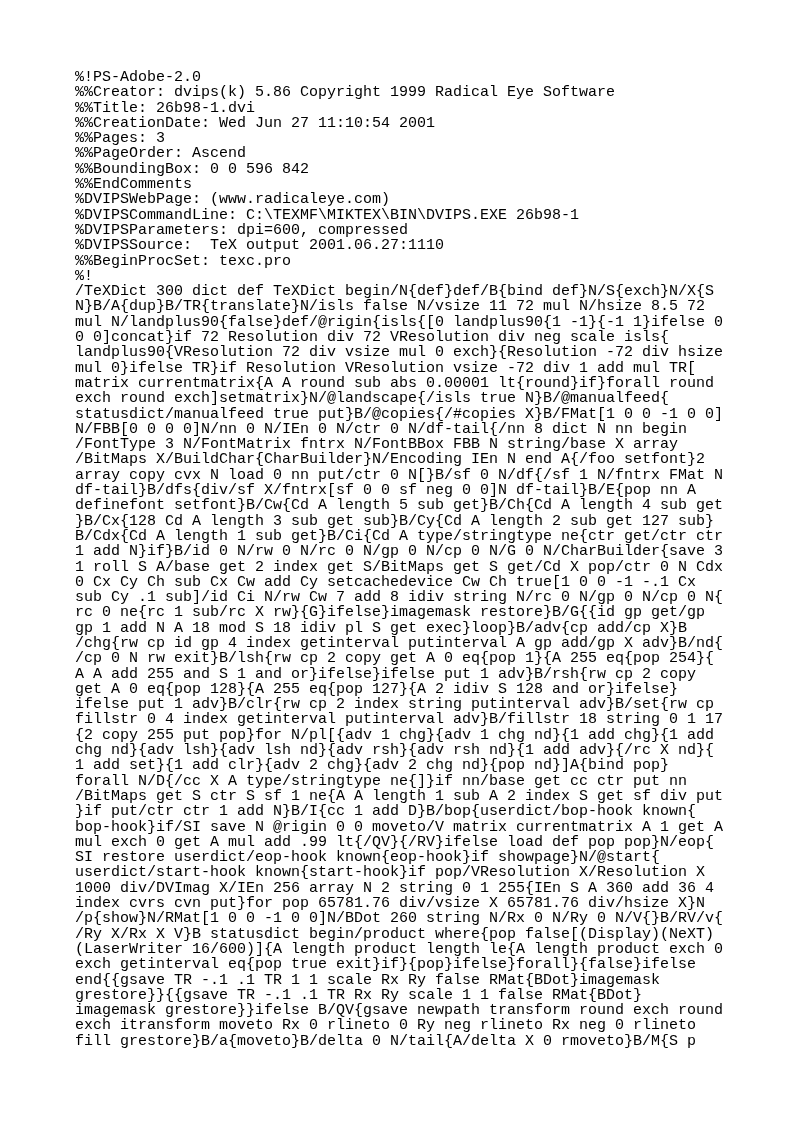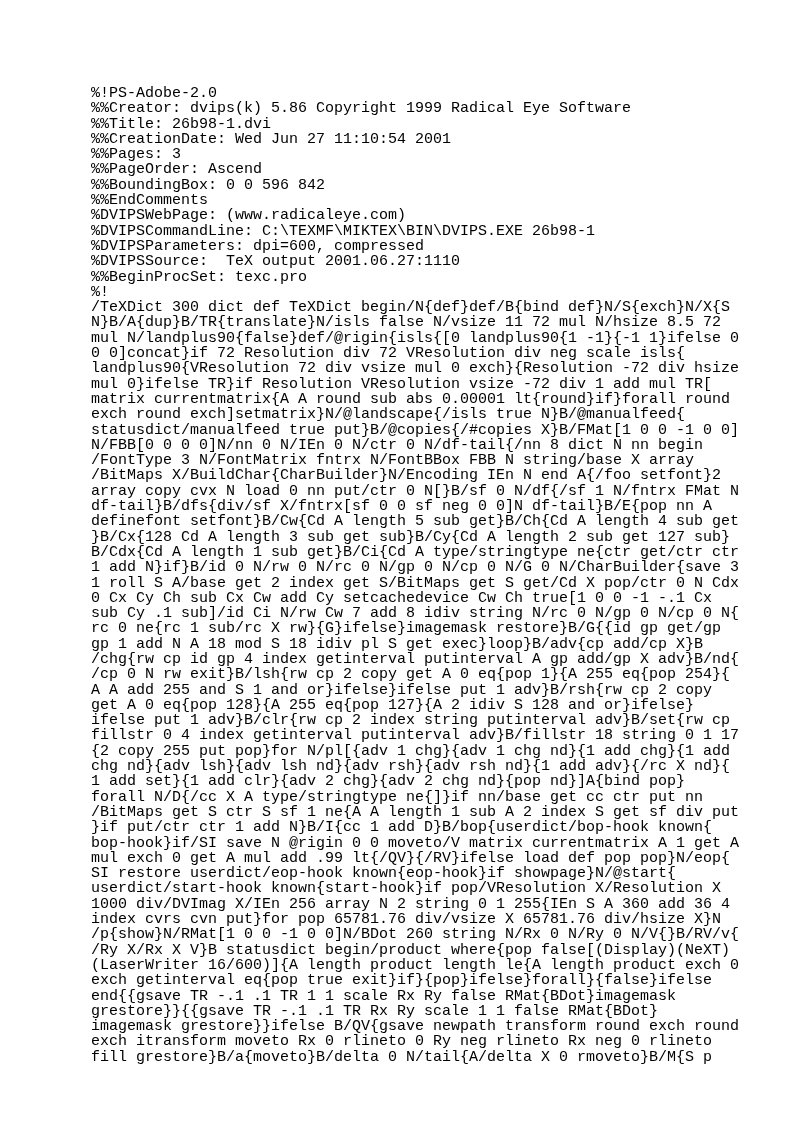--- a/index.html
+++ b/index.html
@@ -11,21 +11,21 @@
     position: relative;
     width: 800px;
     height: 1132px;
     background: #ffffff;
     overflow: hidden;
   }
   .ps-source {
     position: absolute;
     left: 75px;
     top: 70px;
-    margin: 16px;
+    margin: 0;
     font-family: "Liberation Mono", "DejaVu Sans Mono", monospace;
     font-size: 15px;
     line-height: 15.3px;
     color: #000000;
     white-space: pre;
     letter-spacing: 0;
   }
 </style>
 </head>
 <body>

